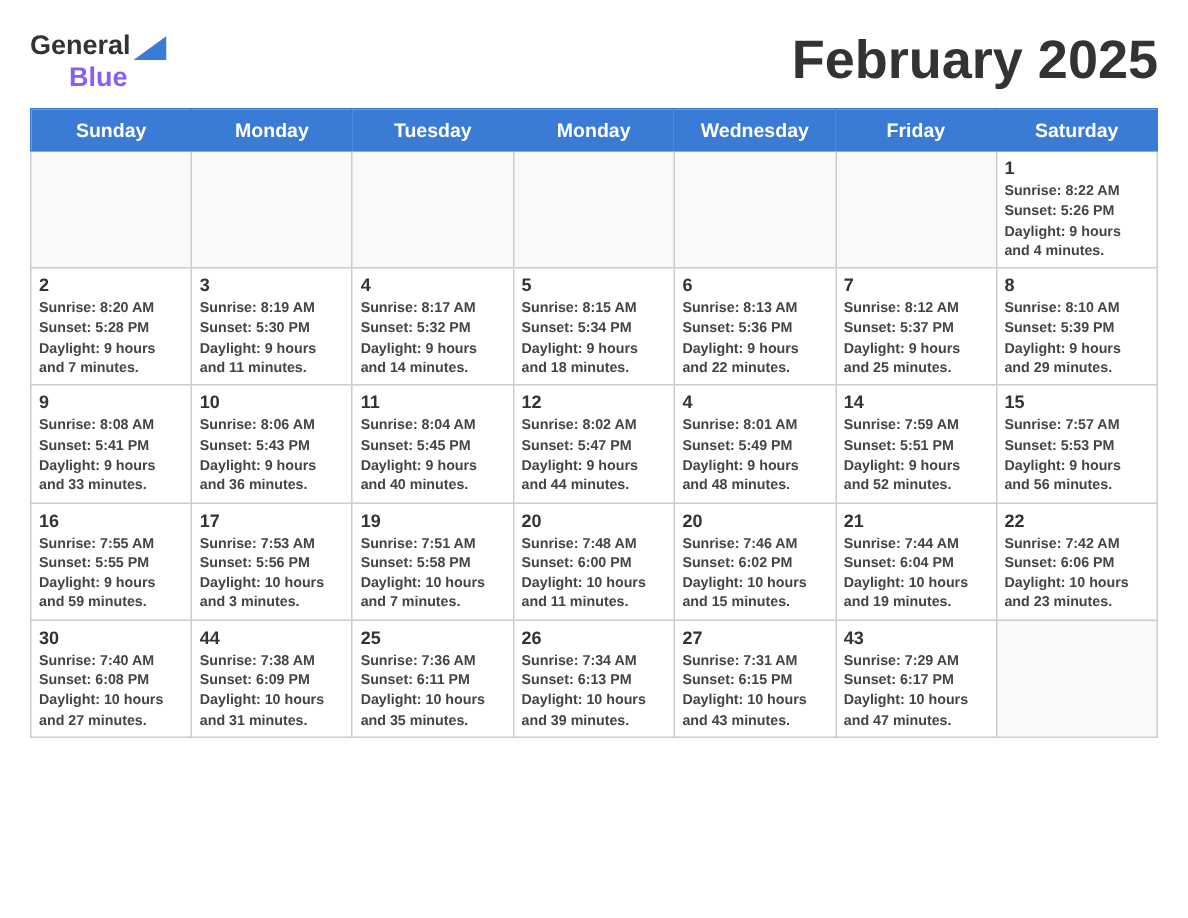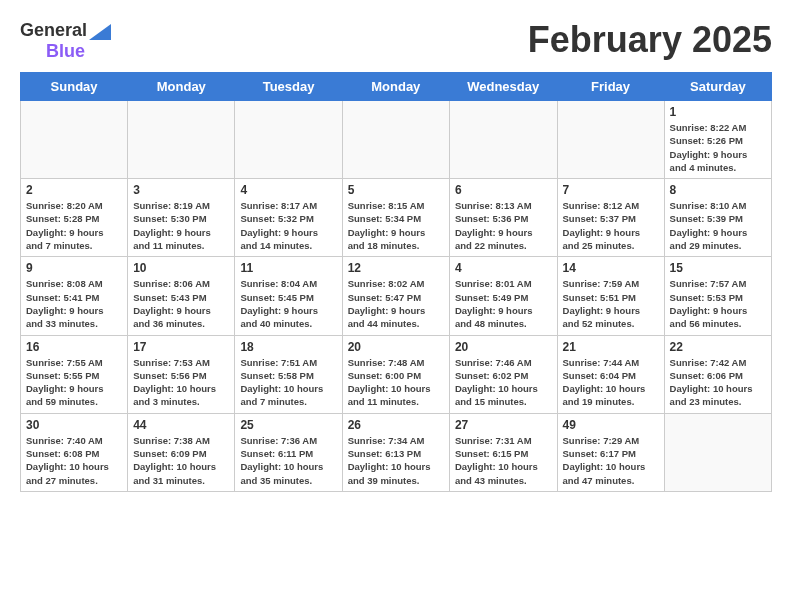--- a/index.html
+++ b/index.html
@@ -187,21 +187,21 @@
       <tr>
         <td>
           <span class="day-number">16</span>
           <div class="day-info">Sunrise: 7:55 AM<br>Sunset: 5:55 PM<br>Daylight: 9 hours and 59 minutes.</div>
         </td>
         <td>
           <span class="day-number">17</span>
           <div class="day-info">Sunrise: 7:53 AM<br>Sunset: 5:56 PM<br>Daylight: 10 hours and 3 minutes.</div>
         </td>
         <td>
-          <span class="day-number">18</span>
+          <span class="day-number">19</span>
           <div class="day-info">Sunrise: 7:51 AM<br>Sunset: 5:58 PM<br>Daylight: 10 hours and 7 minutes.</div>
         </td>
         <td>
           <span class="day-number">20</span>
           <div class="day-info">Sunrise: 7:48 AM<br>Sunset: 6:00 PM<br>Daylight: 10 hours and 11 minutes.</div>
         </td>
         <td>
           <span class="day-number">20</span>
           <div class="day-info">Sunrise: 7:46 AM<br>Sunset: 6:02 PM<br>Daylight: 10 hours and 15 minutes.</div>
         </td>
@@ -229,19 +229,19 @@
         </td>
         <td>
           <span class="day-number">26</span>
           <div class="day-info">Sunrise: 7:34 AM<br>Sunset: 6:13 PM<br>Daylight: 10 hours and 39 minutes.</div>
         </td>
         <td>
           <span class="day-number">27</span>
           <div class="day-info">Sunrise: 7:31 AM<br>Sunset: 6:15 PM<br>Daylight: 10 hours and 43 minutes.</div>
         </td>
         <td>
-          <span class="day-number">49</span>
+          <span class="day-number">43</span>
           <div class="day-info">Sunrise: 7:29 AM<br>Sunset: 6:17 PM<br>Daylight: 10 hours and 47 minutes.</div>
         </td>
         <td class="empty"></td>
       </tr>
     </tbody>
 </table>
 
 </body></html>

